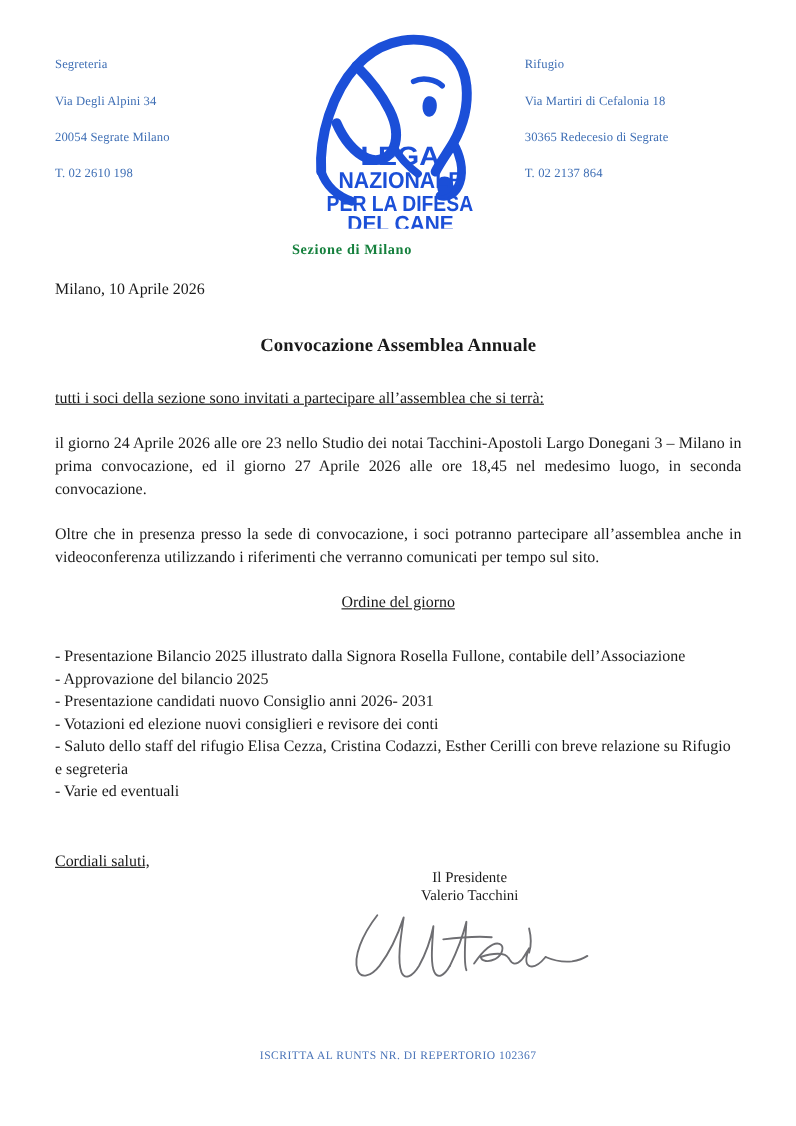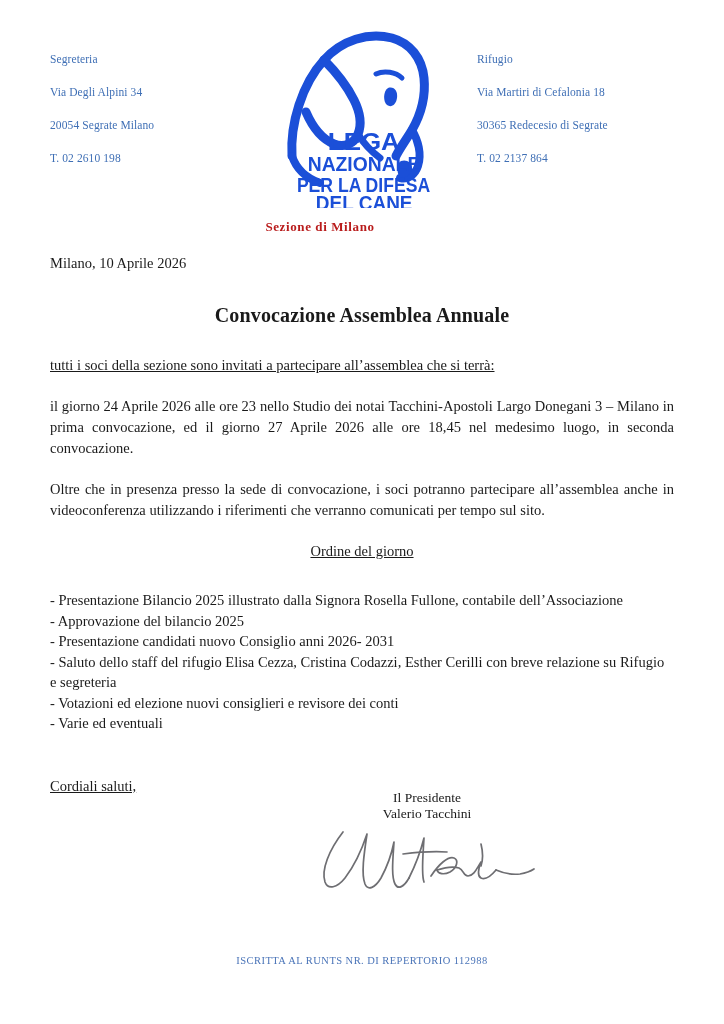--- a/index.html
+++ b/index.html
@@ -51,38 +51,38 @@
   .sezione {
     position: absolute;
     top: 219px;
     left: 0;
     width: 640px;
     text-align: center;
     font-family: "Liberation Serif", "DejaVu Serif", serif;
     font-weight: bold;
     font-size: 13px;
     letter-spacing: 0.6px;
-    color: #b91c1c;
+    color: #15803d;
   }
 
   
   .body-area {
     position: absolute;
     left: 50px;
     top: 255px;
     width: 624px;
   }
   .date-line {
     font-size: 14.5px;
     margin: 0 0 32px 0;
   }
   .doc-title {
     text-align: center;
     font-weight: bold;
-    font-size: 20px;
+    font-size: 17px;
     margin: 0 0 30px 0;
     letter-spacing: 0.15px;
   }
   .intro-line {
     font-size: 14.5px;
     margin: 0 0 22px 0;
   }
   .intro-line .u { text-decoration: underline; }
 
   p.para {
@@ -224,22 +224,22 @@
     <p class="para">Oltre che in presenza presso la sede di convocazione, i soci potranno partecipare all’assemblea anche in videoconferenza utilizzando i riferimenti che verranno comunicati per tempo sul sito.</p>
 
     <div class="odg">
       <span class="u">Ordine del giorno</span>
     </div>
 
     <div class="agenda">
       <span class="item">- Presentazione Bilancio 2025 illustrato dalla Signora Rosella Fullone, contabile dell’Associazione</span>
       <span class="item">- Approvazione del bilancio 2025</span>
       <span class="item">- Presentazione candidati nuovo Consiglio anni 2026- 2031</span>
+      <span class="item">- Votazioni ed elezione nuovi consiglieri e revisore dei conti</span>
       <span class="item">- Saluto dello staff del rifugio Elisa Cezza, Cristina Codazzi, Esther Cerilli con breve relazione su Rifugio e segreteria</span>
-      <span class="item">- Votazioni ed elezione nuovi consiglieri e revisore dei conti</span>
       <span class="item"> - Varie ed eventuali</span>
     </div>
 
     <div class="closing">Cordiali saluti,</div>
   </div>
 
   <div class="sign-block">
     <div class="sign-inner">
       <div class="sign-title">Il Presidente</div>
       <div class="sign-name">Valerio Tacchini</div>
@@ -256,15 +256,15 @@
           <path d="M130 46 C 136 44, 146 42, 152 44 C 157 46, 156 52, 161 52
                    C 167 52, 170 44, 174 38 C 171 46, 170 52, 174 54
                    C 178 56, 184 52, 189 46"></path>
           <path d="M189 46 C 196 49, 204 51, 213 50 C 219 49, 224 47, 227 45"></path>
           <path d="M174 20 C 176 28, 176 36, 174 42"></path>
         </g>
       </svg>
     </div>
   </div>
 
-  <div class="footer">ISCRITTA AL RUNTS NR. DI REPERTORIO 112988</div>
+  <div class="footer">ISCRITTA AL RUNTS NR. DI REPERTORIO 102367</div>
 
 </div>
 
 </body></html>

